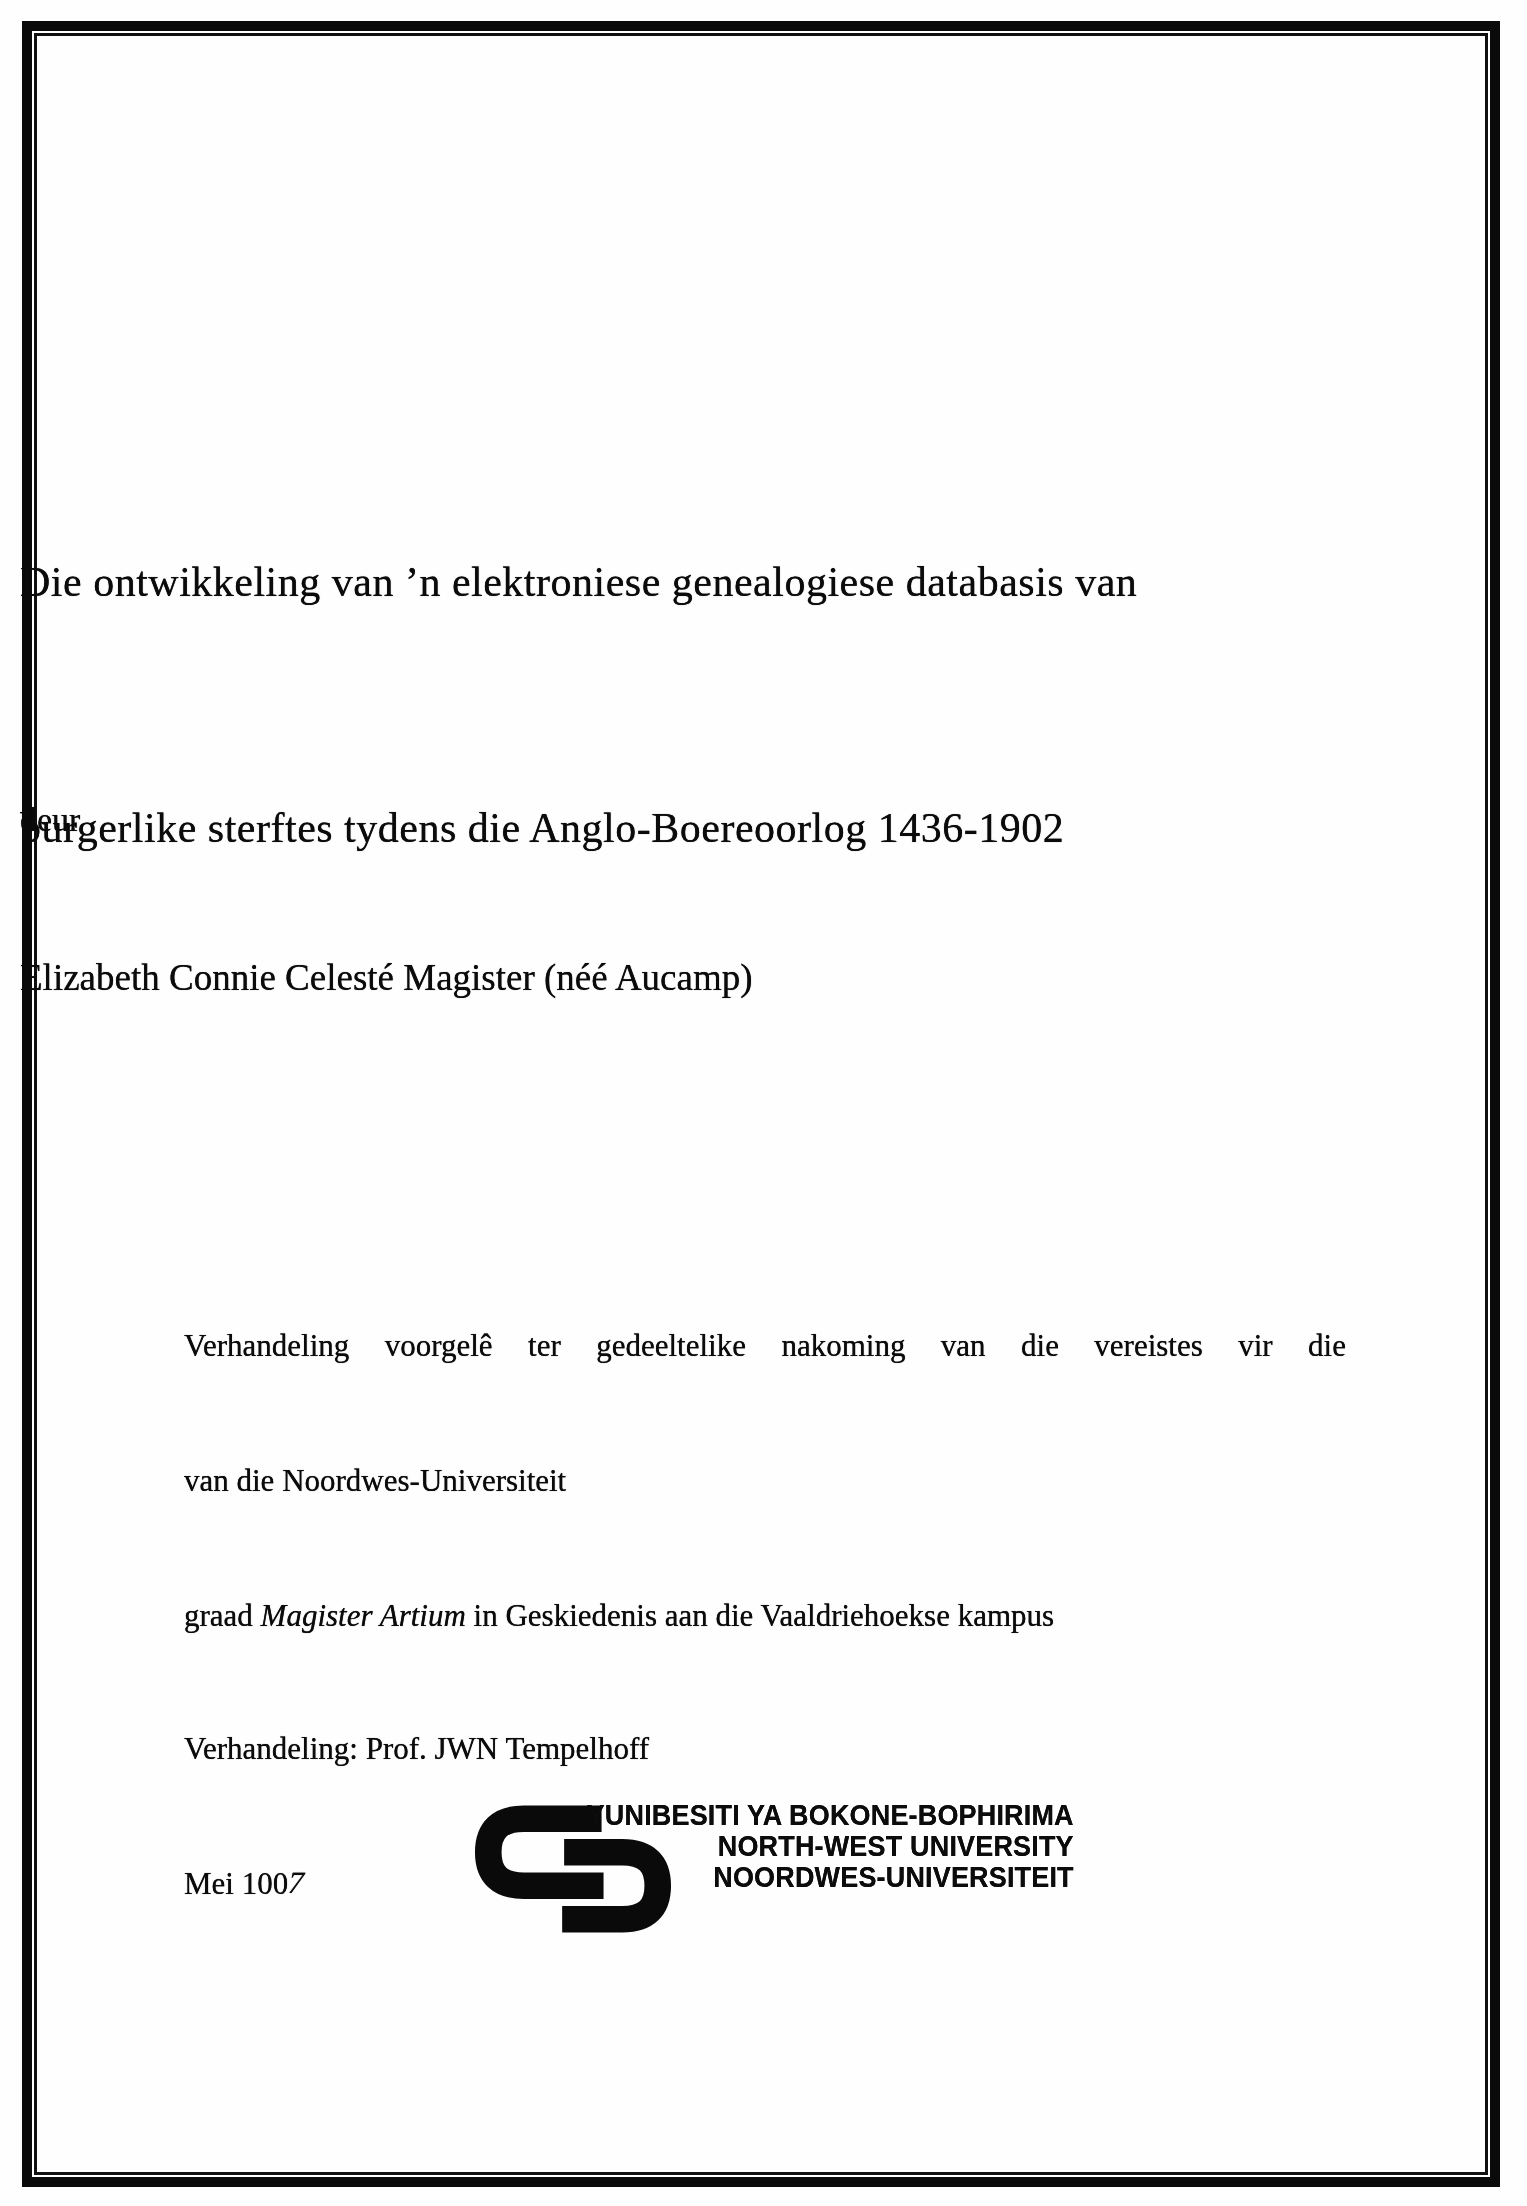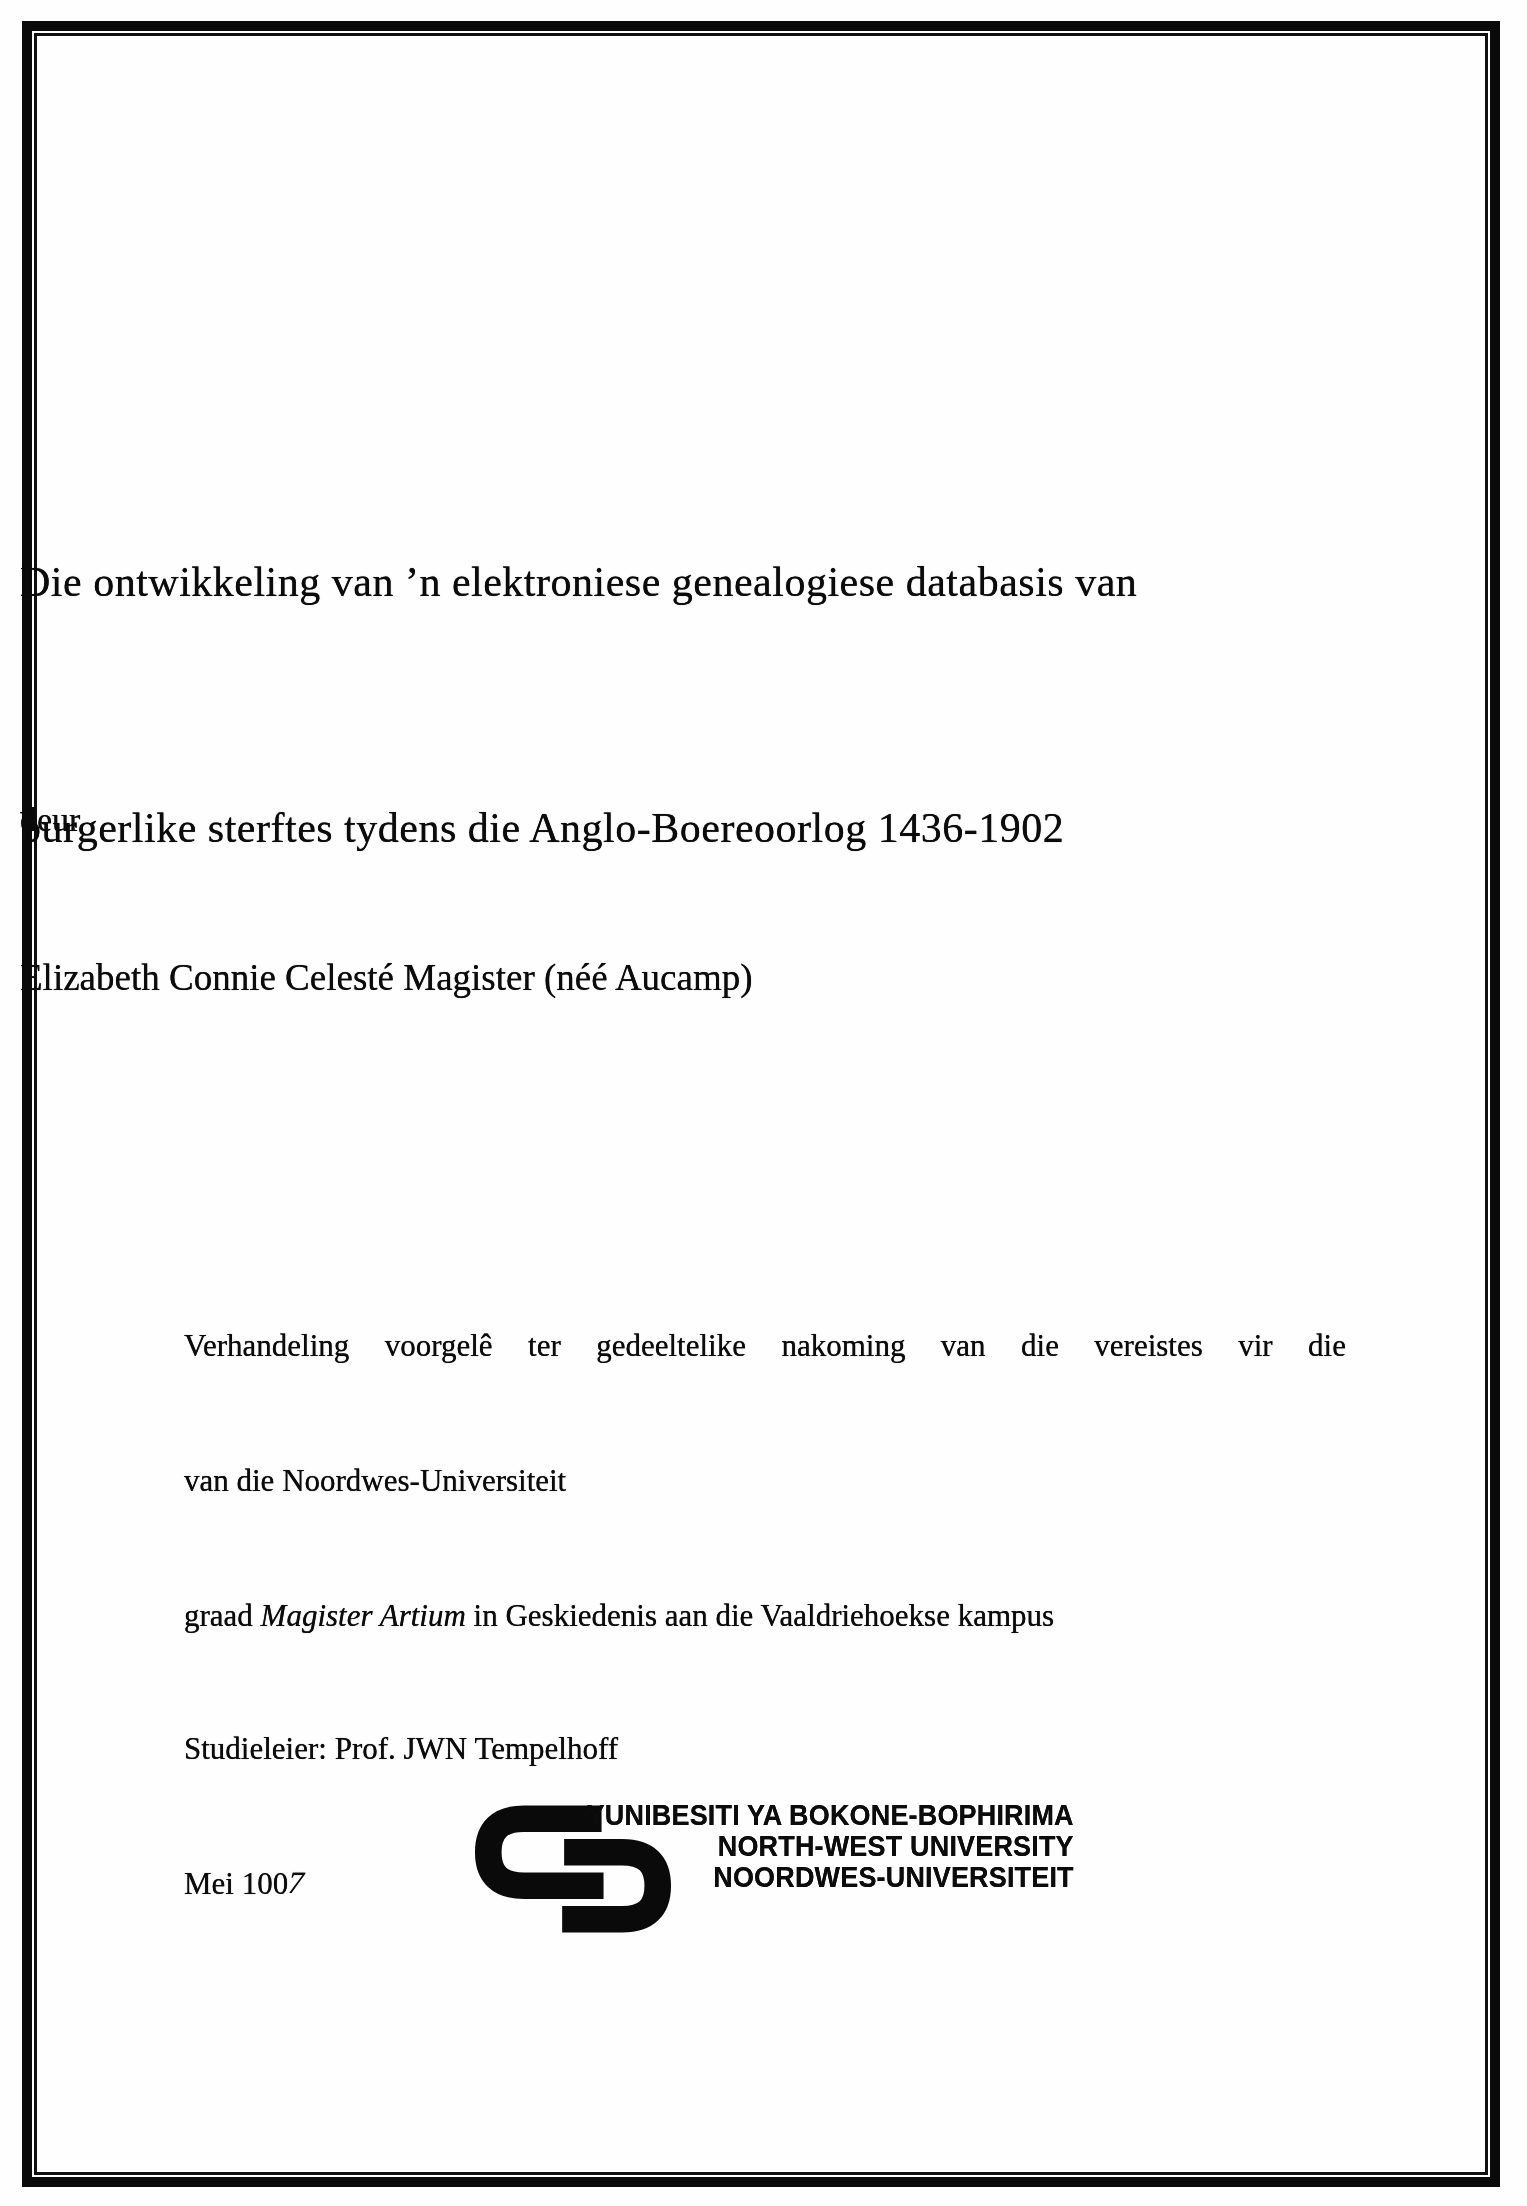--- a/index.html
+++ b/index.html
@@ -95,21 +95,21 @@
 
   <div class="txt centered author">Elizabeth Connie Celesté Magister (néé Aucamp)</div>
 
   <div class="txt statement">
     <div class="just">Verhandeling voorgelê ter gedeeltelike nakoming van die vereistes vir die</div>
     <div>van die Noordwes-Universiteit</div>
     <div><span>graad </span><i>Magister Artium</i><span> in Geskiedenis aan die Vaaldriehoekse kampus</span></div>
   </div>
 
   <div class="txt supervisor">
-    <div>Studieleier: Prof. JWN Tempelhoff</div>
+    <div>Verhandeling: Prof. JWN Tempelhoff</div>
     <div><span>Mei 100</span><span class="date-seven">7</span></div>
   </div>
 
   <div class="logo">
     <svg class="logo-mark" width="198" height="134" viewBox="0 0 200 136" xmlns="http://www.w3.org/2000/svg">
 
       <path d="M 129 18 H 50 Q 14 18 14 52 Q 14 86 50 86 H 131" fill="none" stroke="#0a0a0a" stroke-width="27" stroke-linecap="butt"></path>
 
       <path d="M 91 52 H 150 Q 186 52 186 86 Q 186 120 150 120 H 89" fill="none" stroke="#fefefe" stroke-width="38" stroke-linecap="butt"></path>
 

